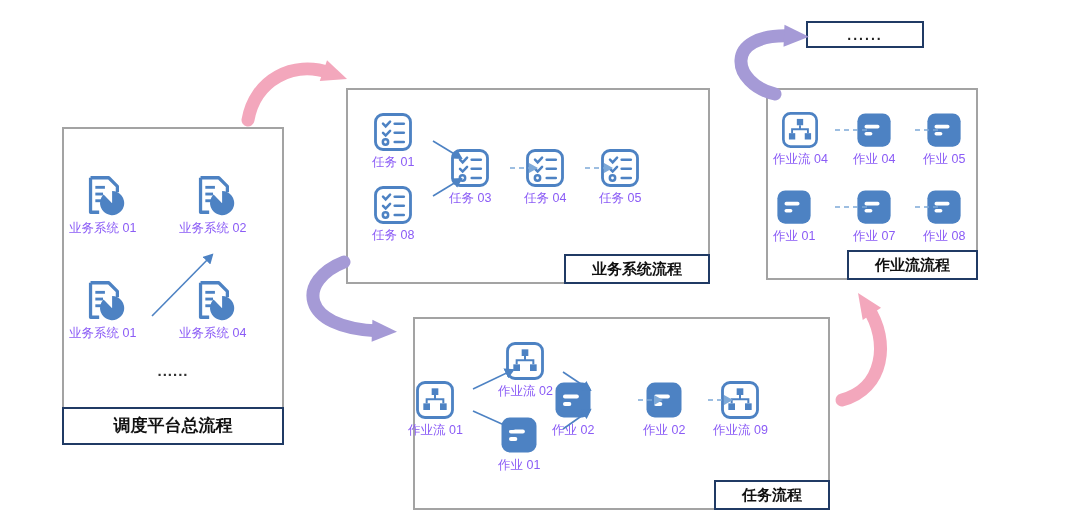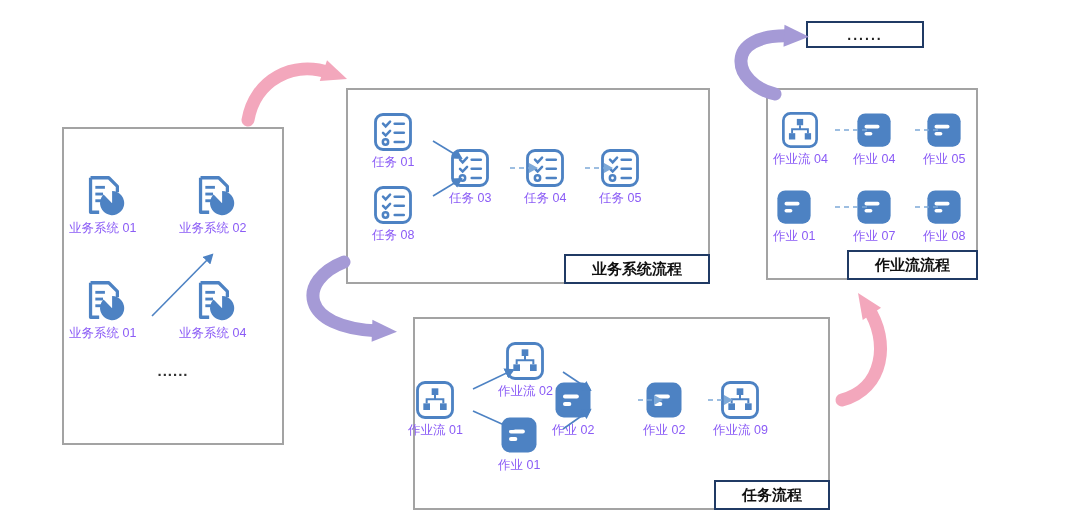--- a/index.html
+++ b/index.html
@@ -89,20 +89,21 @@
     <symbol id="sym-job" viewBox="0 0 48 48">
       <rect x="3" y="3" width="42" height="42" rx="10" fill="#4d82c3"></rect>
       <rect x="12" y="17.5" width="19" height="4.6" rx="2.3" fill="#ffffff"></rect>
       <rect x="12" y="26.5" width="10" height="4.6" rx="2.3" fill="#ffffff"></rect>
     </symbol>
   </defs>
 </svg>
 
 <div class="panel" id="left-panel">
   <div class="ellipsis">......</div>
+  <div class="left-title">调度平台总流程</div>
 </div>
 
 <div class="node" style="left:69px;top:172px">
   <svg width="46" height="46" viewBox="0 0 48 48">
       <use href="#sym-doc" xlink:href="#sym-doc"></use>
     </svg>
   <span class="lbl">业务系统 01</span>
 </div>
 <div class="node" style="left:179px;top:172px">
   <svg width="46" height="46" viewBox="0 0 48 48">

